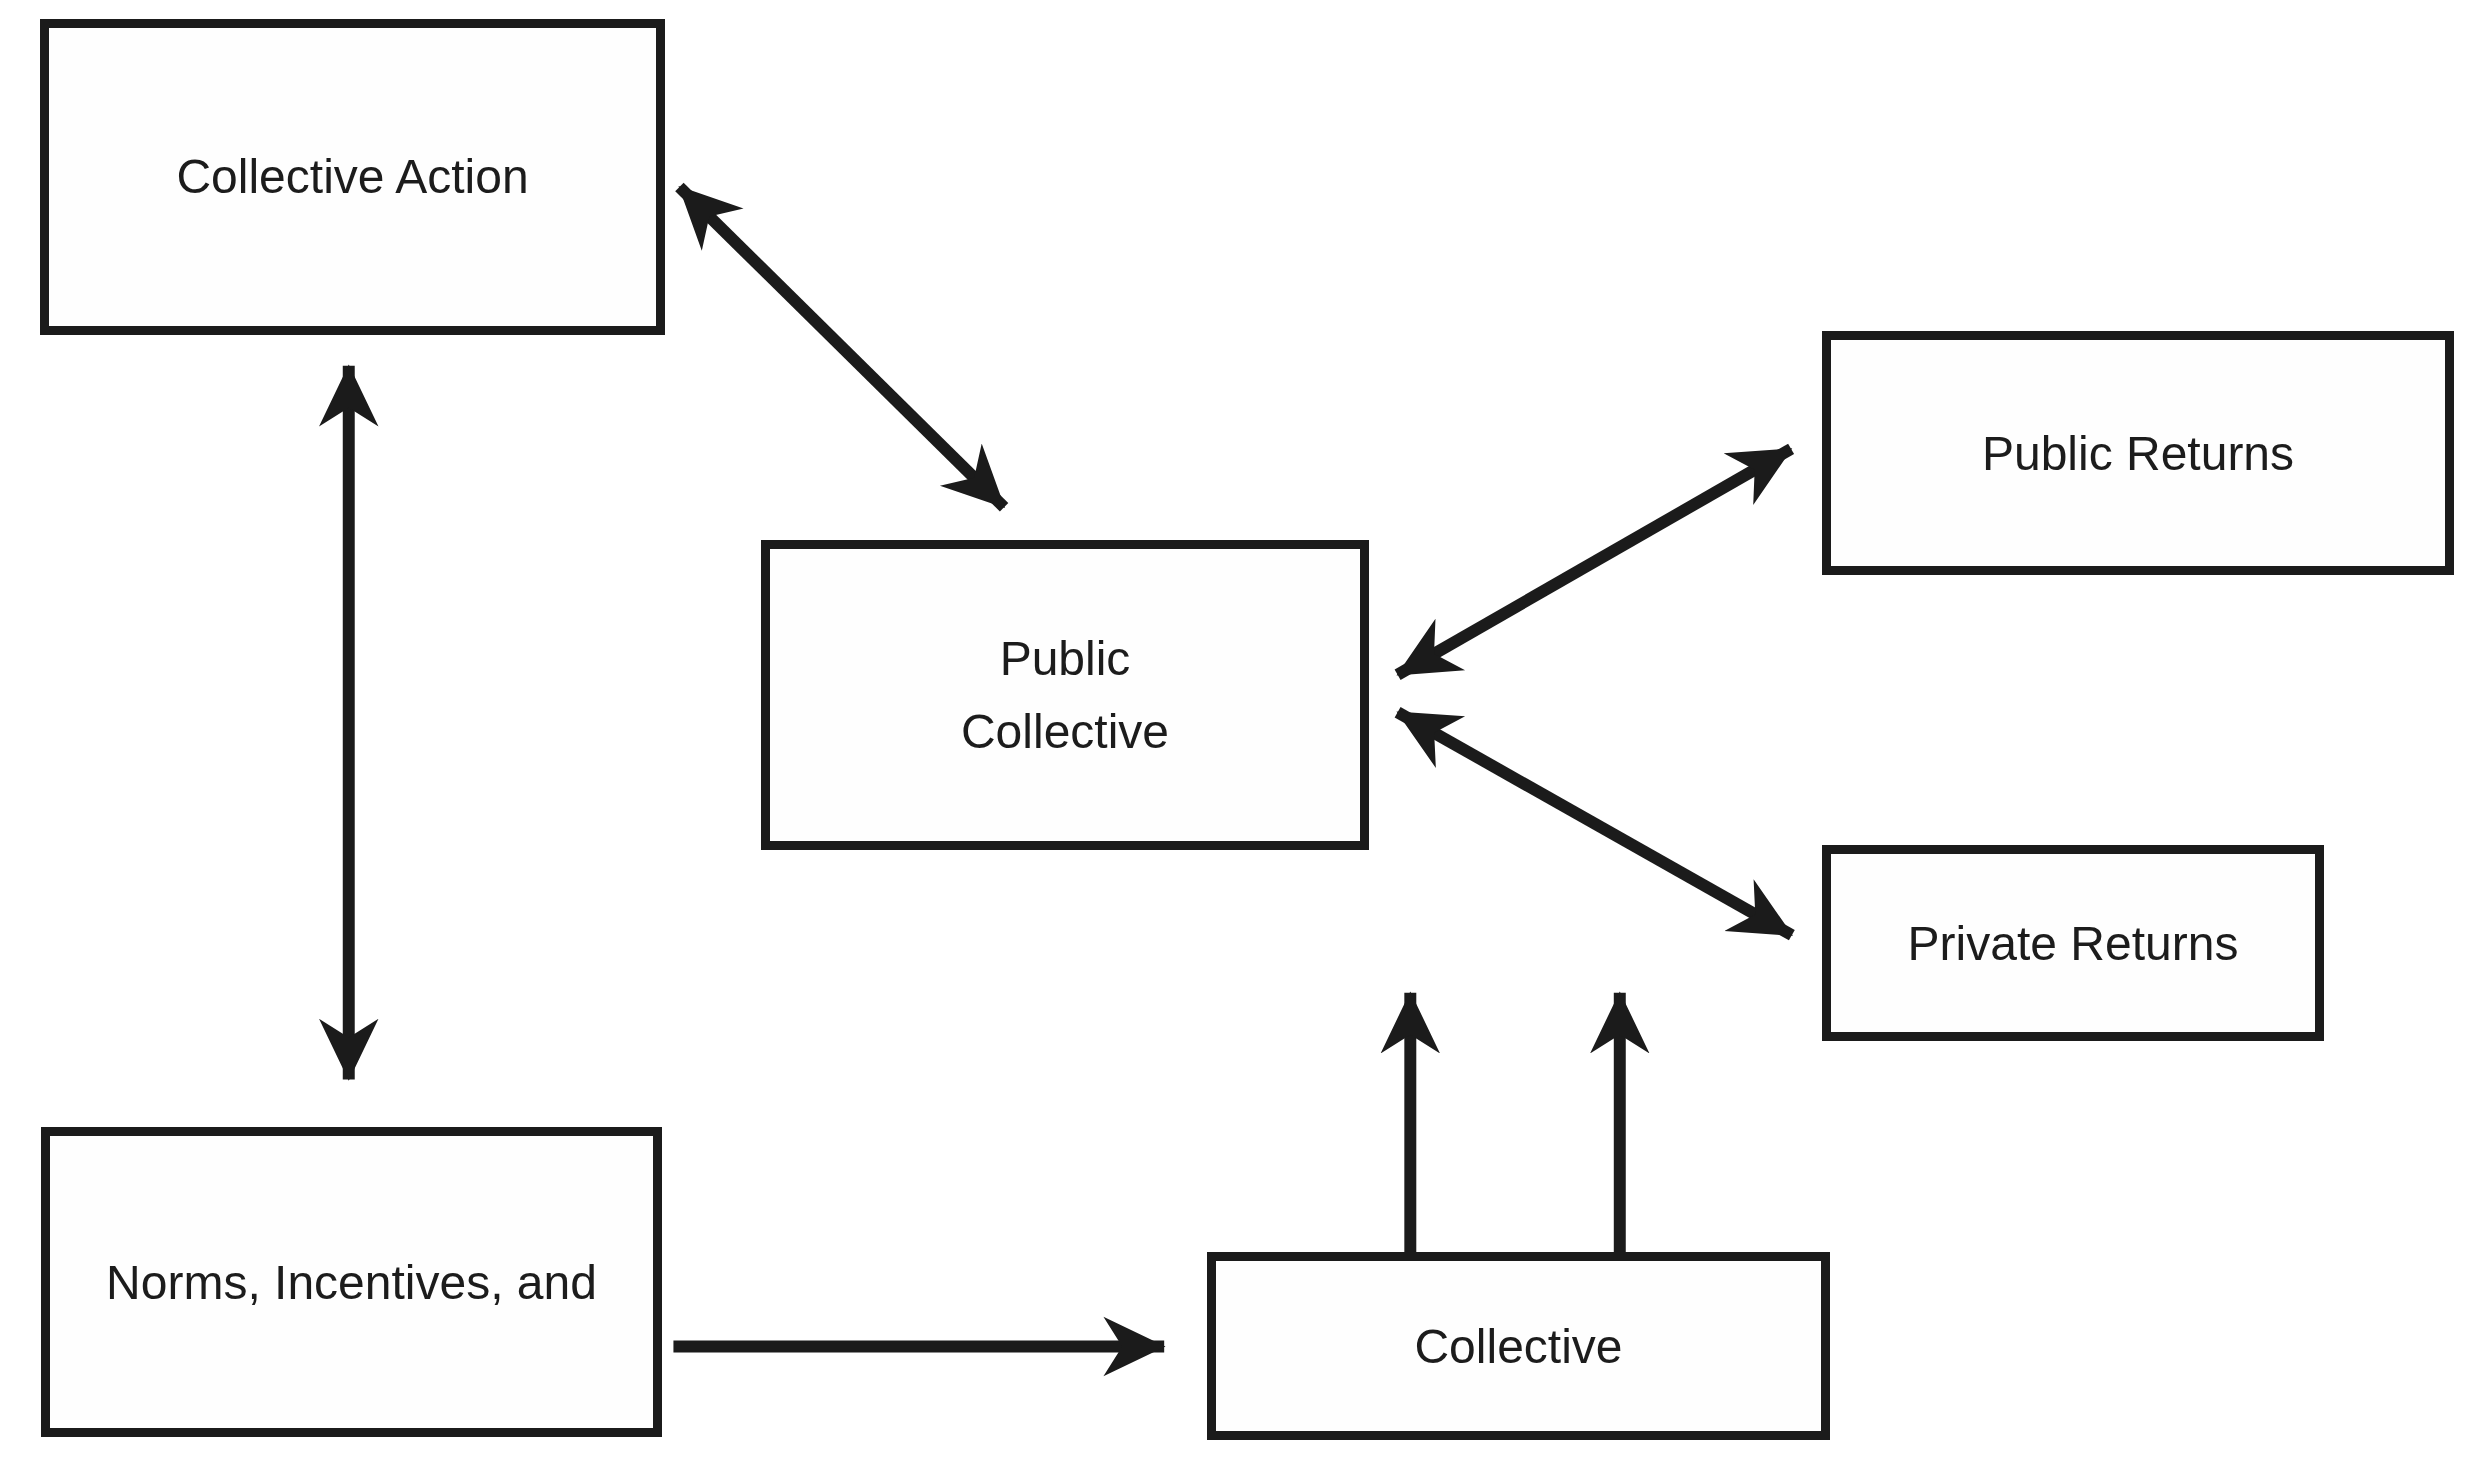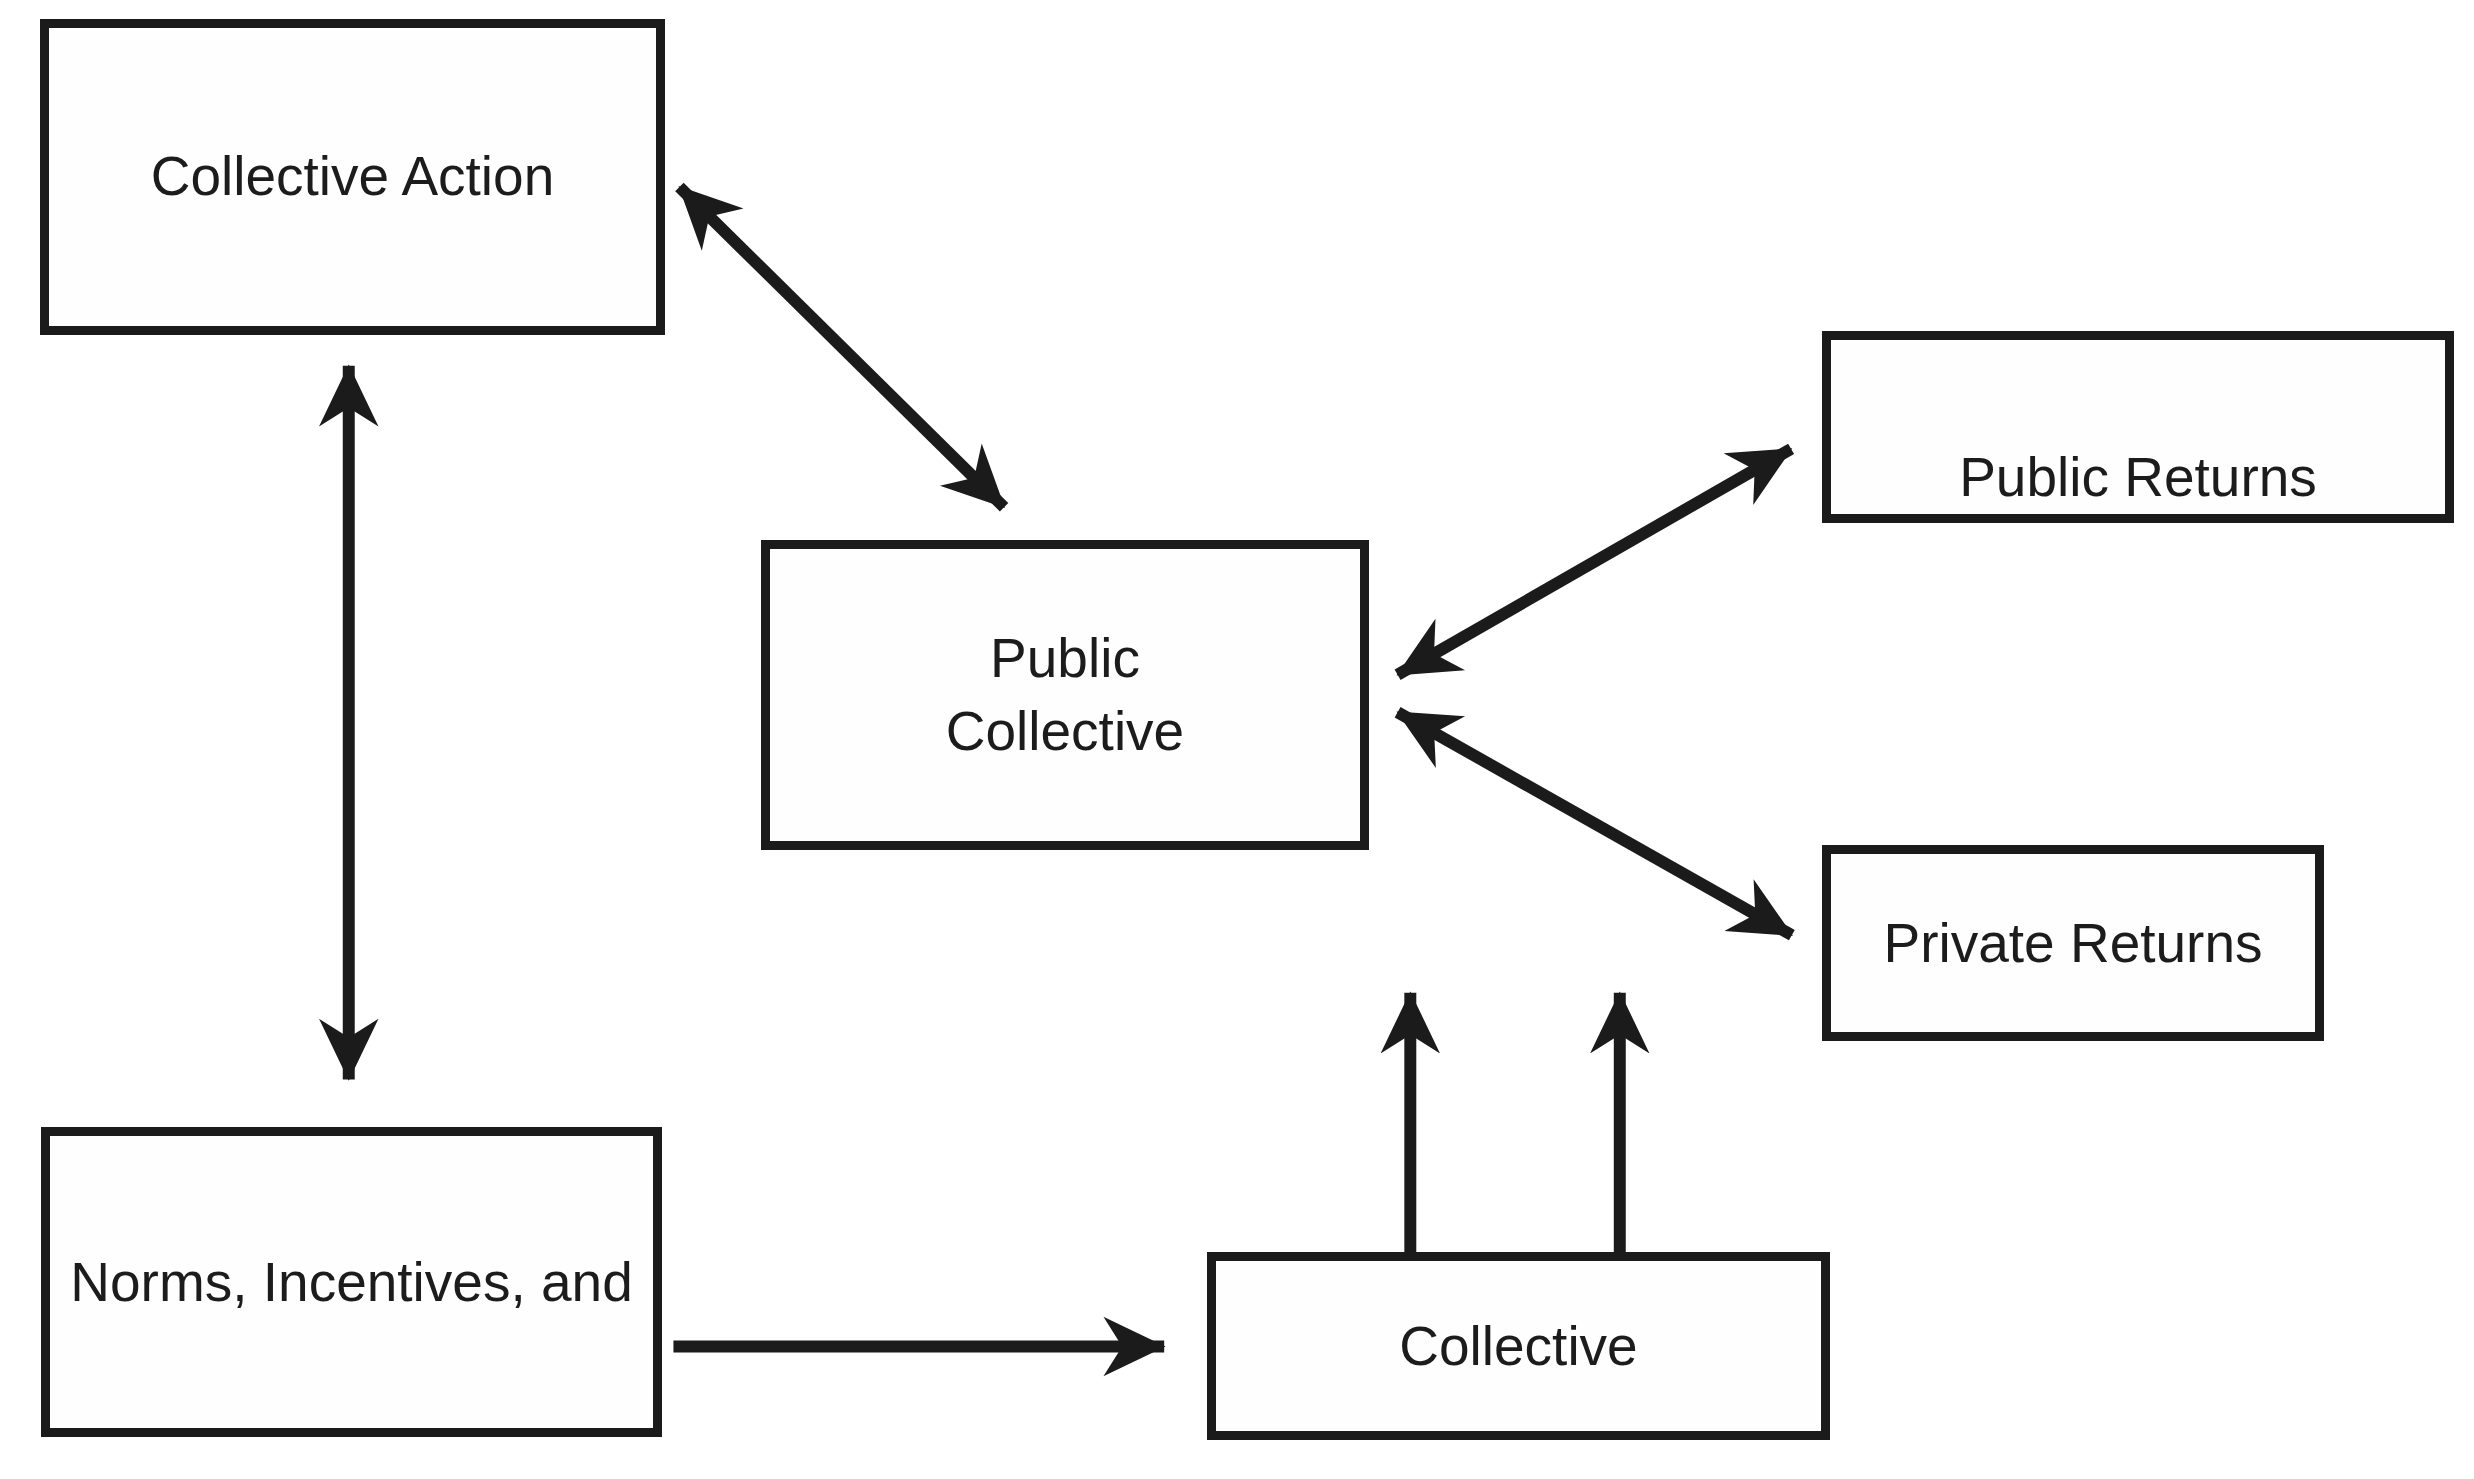--- a/index.html
+++ b/index.html
@@ -27,30 +27,30 @@
     border: 9px solid #1b1b1b;
     background: #fefefe;
     display: flex;
     flex-direction: column;
     align-items: center;
     justify-content: center;
     text-align: center;
     box-sizing: border-box;
   }
   .node .label {
-    font-size: 55px;
+    font-size: 48px;
     line-height: 73px;
     color: #1c1c1c;
     letter-spacing: 0px;
     white-space: nowrap;
   }
   
   #box-collective  { left: 40px;   top: 18.7px;   width: 625px; height: 316px; }
   #box-knowledge   { left: 761px; top: 540px;  width: 608px; height: 310px; }
-  #box-pubreturns  { left: 1822px; top: 331px;  width: 632px; height: 192px; justify-content: flex-end; }
+  #box-pubreturns  { left: 1822px; top: 331px;  width: 632px; height: 244px; }
   #box-privreturns { left: 1822px; top: 845px; width: 502px; height: 196px; }
   #box-norms       { left: 41px;   top: 1127px; width: 621px; height: 310px; }
   #box-monitoring  { left: 1207px; top: 1252px; width: 623px; height: 188px; }
 </style>
 </head>
 <body>
 
 <div class="canvas">
 
   <svg class="arrow-layer" viewBox="0 0 3308 1977" xmlns="http://www.w3.org/2000/svg">

